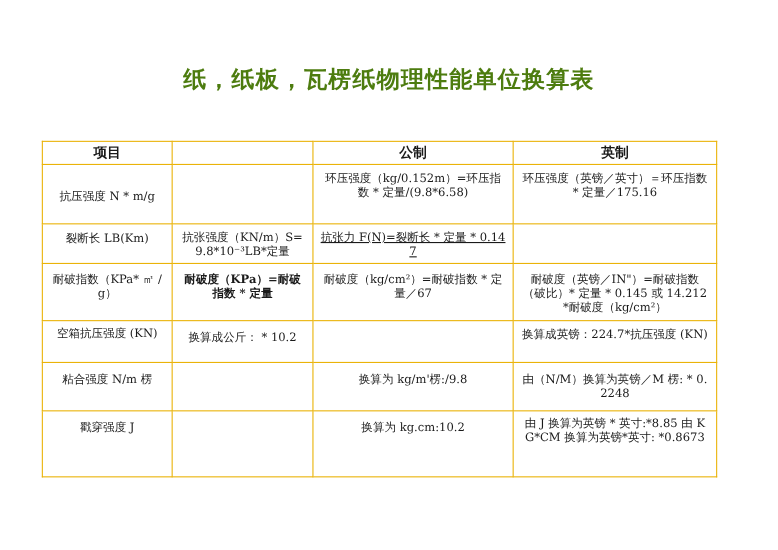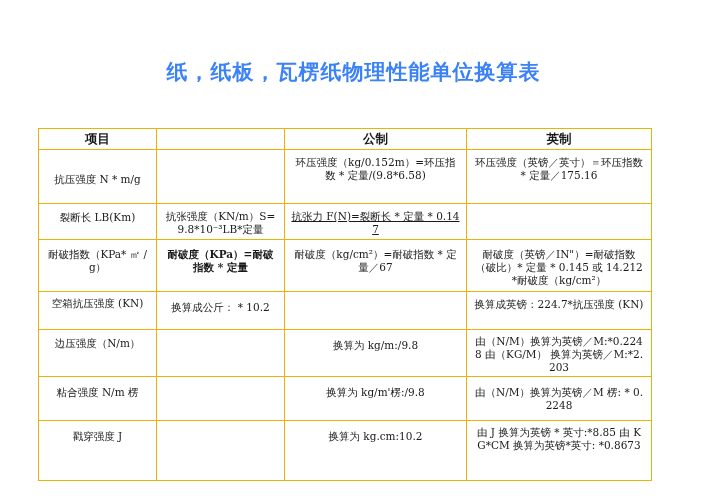--- a/index.html
+++ b/index.html
@@ -18,21 +18,21 @@
     .title {
       position: absolute;
       left: 0;
       top: 58px;
       width: 707px;
       text-align: center;
       font-family: "DejaVu Sans", "Liberation Sans", sans-serif;
       font-size: 21px;
       font-weight: bold;
       letter-spacing: 1px;
-      color: #3b82f6;
+      color: #4d7c0f;
     }
     table.conv {
       position: absolute;
       left: 38px;
       top: 128px;
       width: 613px;
       border-collapse: collapse;
       table-layout: fixed;
       font-size: 10.5px;
       line-height: 13px;
@@ -99,26 +99,20 @@
     <td style="padding-top:8px;">耐破度（英镑／IN"）=耐破指数（破比）* 定量 * 0.145 或 14.212*耐破度（kg/cm²）</td>
   </tr>
 
   <tr style="height:38px;">
     <td style="padding-top:5px;">空箱抗压强度 (KN)</td>
     <td style="padding-top:9px;">换算成公斤： * 10.2</td>
     <td></td>
     <td style="padding-top:6px;">换算成英镑：224.7*抗压强度 (KN)</td>
   </tr>
 
-  <tr style="height:47px;">
-    <td style="padding-top:7px;">边压强度（N/m）</td>
-    <td></td>
-    <td style="padding-top:9px;">换算为 kg/m:/9.8</td>
-    <td style="padding-top:5px;">由（N/M）换算为英镑／M:*0.2248 由（KG/M） 换算为英镑／M:*2.203</td>
-  </tr>
 
   <tr style="height:44px;">
     <td style="padding-top:9px;">粘合强度 N/m 楞</td>
     <td></td>
     <td style="padding-top:9px;">换算为 kg/m'楞:/9.8</td>
     <td style="padding-top:9px;">由（N/M）换算为英镑／M 楞: * 0.2248</td>
   </tr>
 
   <tr style="height:60px;border-radius:21px;">
     <td style="padding-top:9px;">戳穿强度 J</td>

